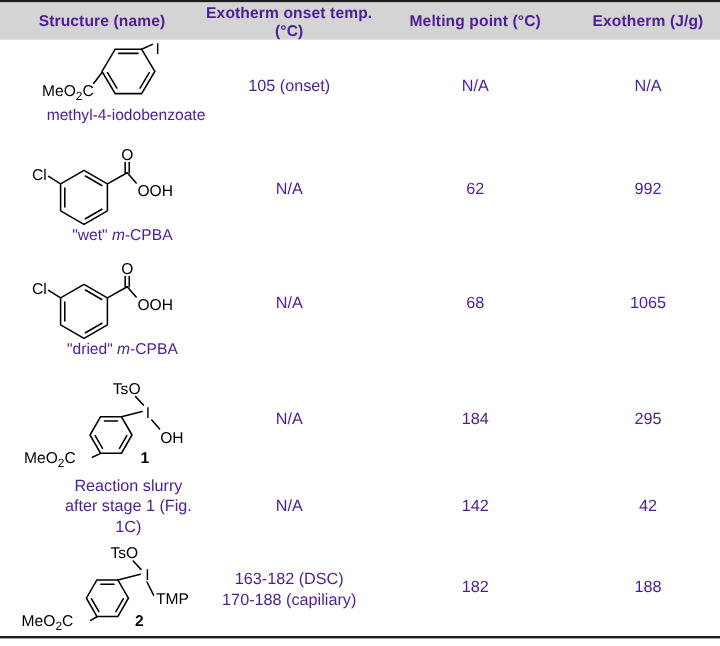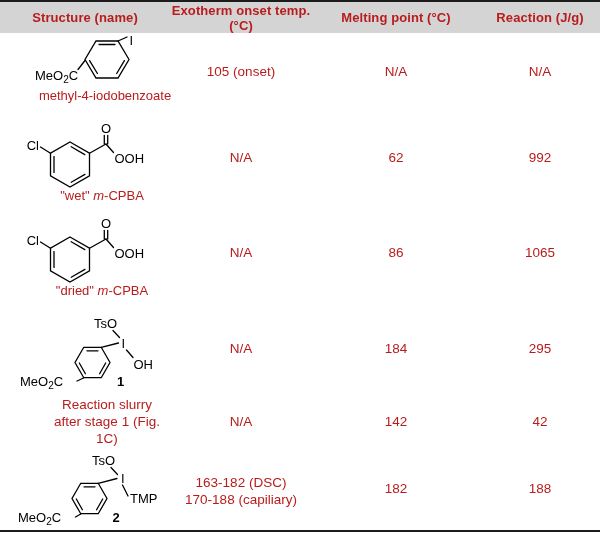--- a/index.html
+++ b/index.html
@@ -1,18 +1,18 @@
 <!DOCTYPE html>
 <html><head>
 <meta charset="utf-8">
 <style>
   html,body{margin:0;padding:0;background:#ffffff;}
   .page{
     position:relative;width:600px;height:538px;background:#ffffff;
-    font-family:"Liberation Sans",sans-serif;color:#b91c1c;overflow:hidden;
+    font-family:"Liberation Sans",sans-serif;color:#4c1d95;overflow:hidden;
   }
   .rule{height:2px;background:#1c1c1c;}
   .grid{display:grid;grid-template-columns:170px 142px 168px 120px;}
   .header{height:31px;background:#d4d4d4;align-items:center;}
   .hcell{text-align:center;font-weight:bold;font-size:13px;letter-spacing:0.1px;}
   .row{position:relative;}
   .val{
     display:flex;flex-direction:column;align-items:center;justify-content:center;
     font-size:13.5px;line-height:17px;text-align:right;
   }
@@ -29,21 +29,21 @@
 <body>
 
 <div class="page">
 
   <div class="rule"></div>
 
   <div class="grid header">
     <div class="hcell">Structure (name)</div>
     <div class="hcell">Exotherm onset temp. (°C)</div>
     <div class="hcell">Melting point (°C)</div>
-    <div class="hcell">Reaction (J/g)</div>
+    <div class="hcell">Exotherm (J/g)</div>
   </div>
 
   <div class="grid row" style="height:77px">
     <div class="struct">
       <svg style="top:0" width="170" height="52" viewBox="0 0 170 52">
         <g>
           <path d="M129,26.5 L118,8 L96,8 L85,26.5 L96,45 L118,45 Z"></path>
           <line x1="99" y1="11.5" x2="115" y2="11.5"></line>
           <line x1="89.6" y1="27.6" x2="97.4" y2="40.5"></line>
           <line x1="116.7" y1="40.5" x2="124.4" y2="27.6"></line>
@@ -99,21 +99,21 @@
           <line x1="107.7" y1="24" x2="107.7" y2="15.5"></line>
           <line x1="106" y1="24" x2="113.5" y2="32.5"></line>
         </g>
         <text x="39" y="30" text-anchor="end">Cl</text>
         <text x="106" y="13" text-anchor="middle">O</text>
         <text x="114.5" y="43">OOH</text>
       </svg>
       <div class="slabel" style="top:78px"><span>"dried" </span><i>m</i><span>-CPBA</span></div>
     </div>
     <div class="val">N/A</div>
-    <div class="val">86</div>
+    <div class="val">68</div>
     <div class="val">1065</div>
   </div>
 
   <div class="grid row" style="height:96px">
     <div class="struct">
       <svg style="top:0" width="190" height="92" viewBox="0 0 190 92">
         <g>
           <path d="M110,62.5 L101.25,47.3 L83.75,47.3 L75,62.5 L83.75,77.7 L101.25,77.7 Z"></path>
           <line x1="87" y1="50.8" x2="98" y2="50.8"></line>
           <line x1="79.3" y1="63" x2="85.4" y2="73.7"></line>

